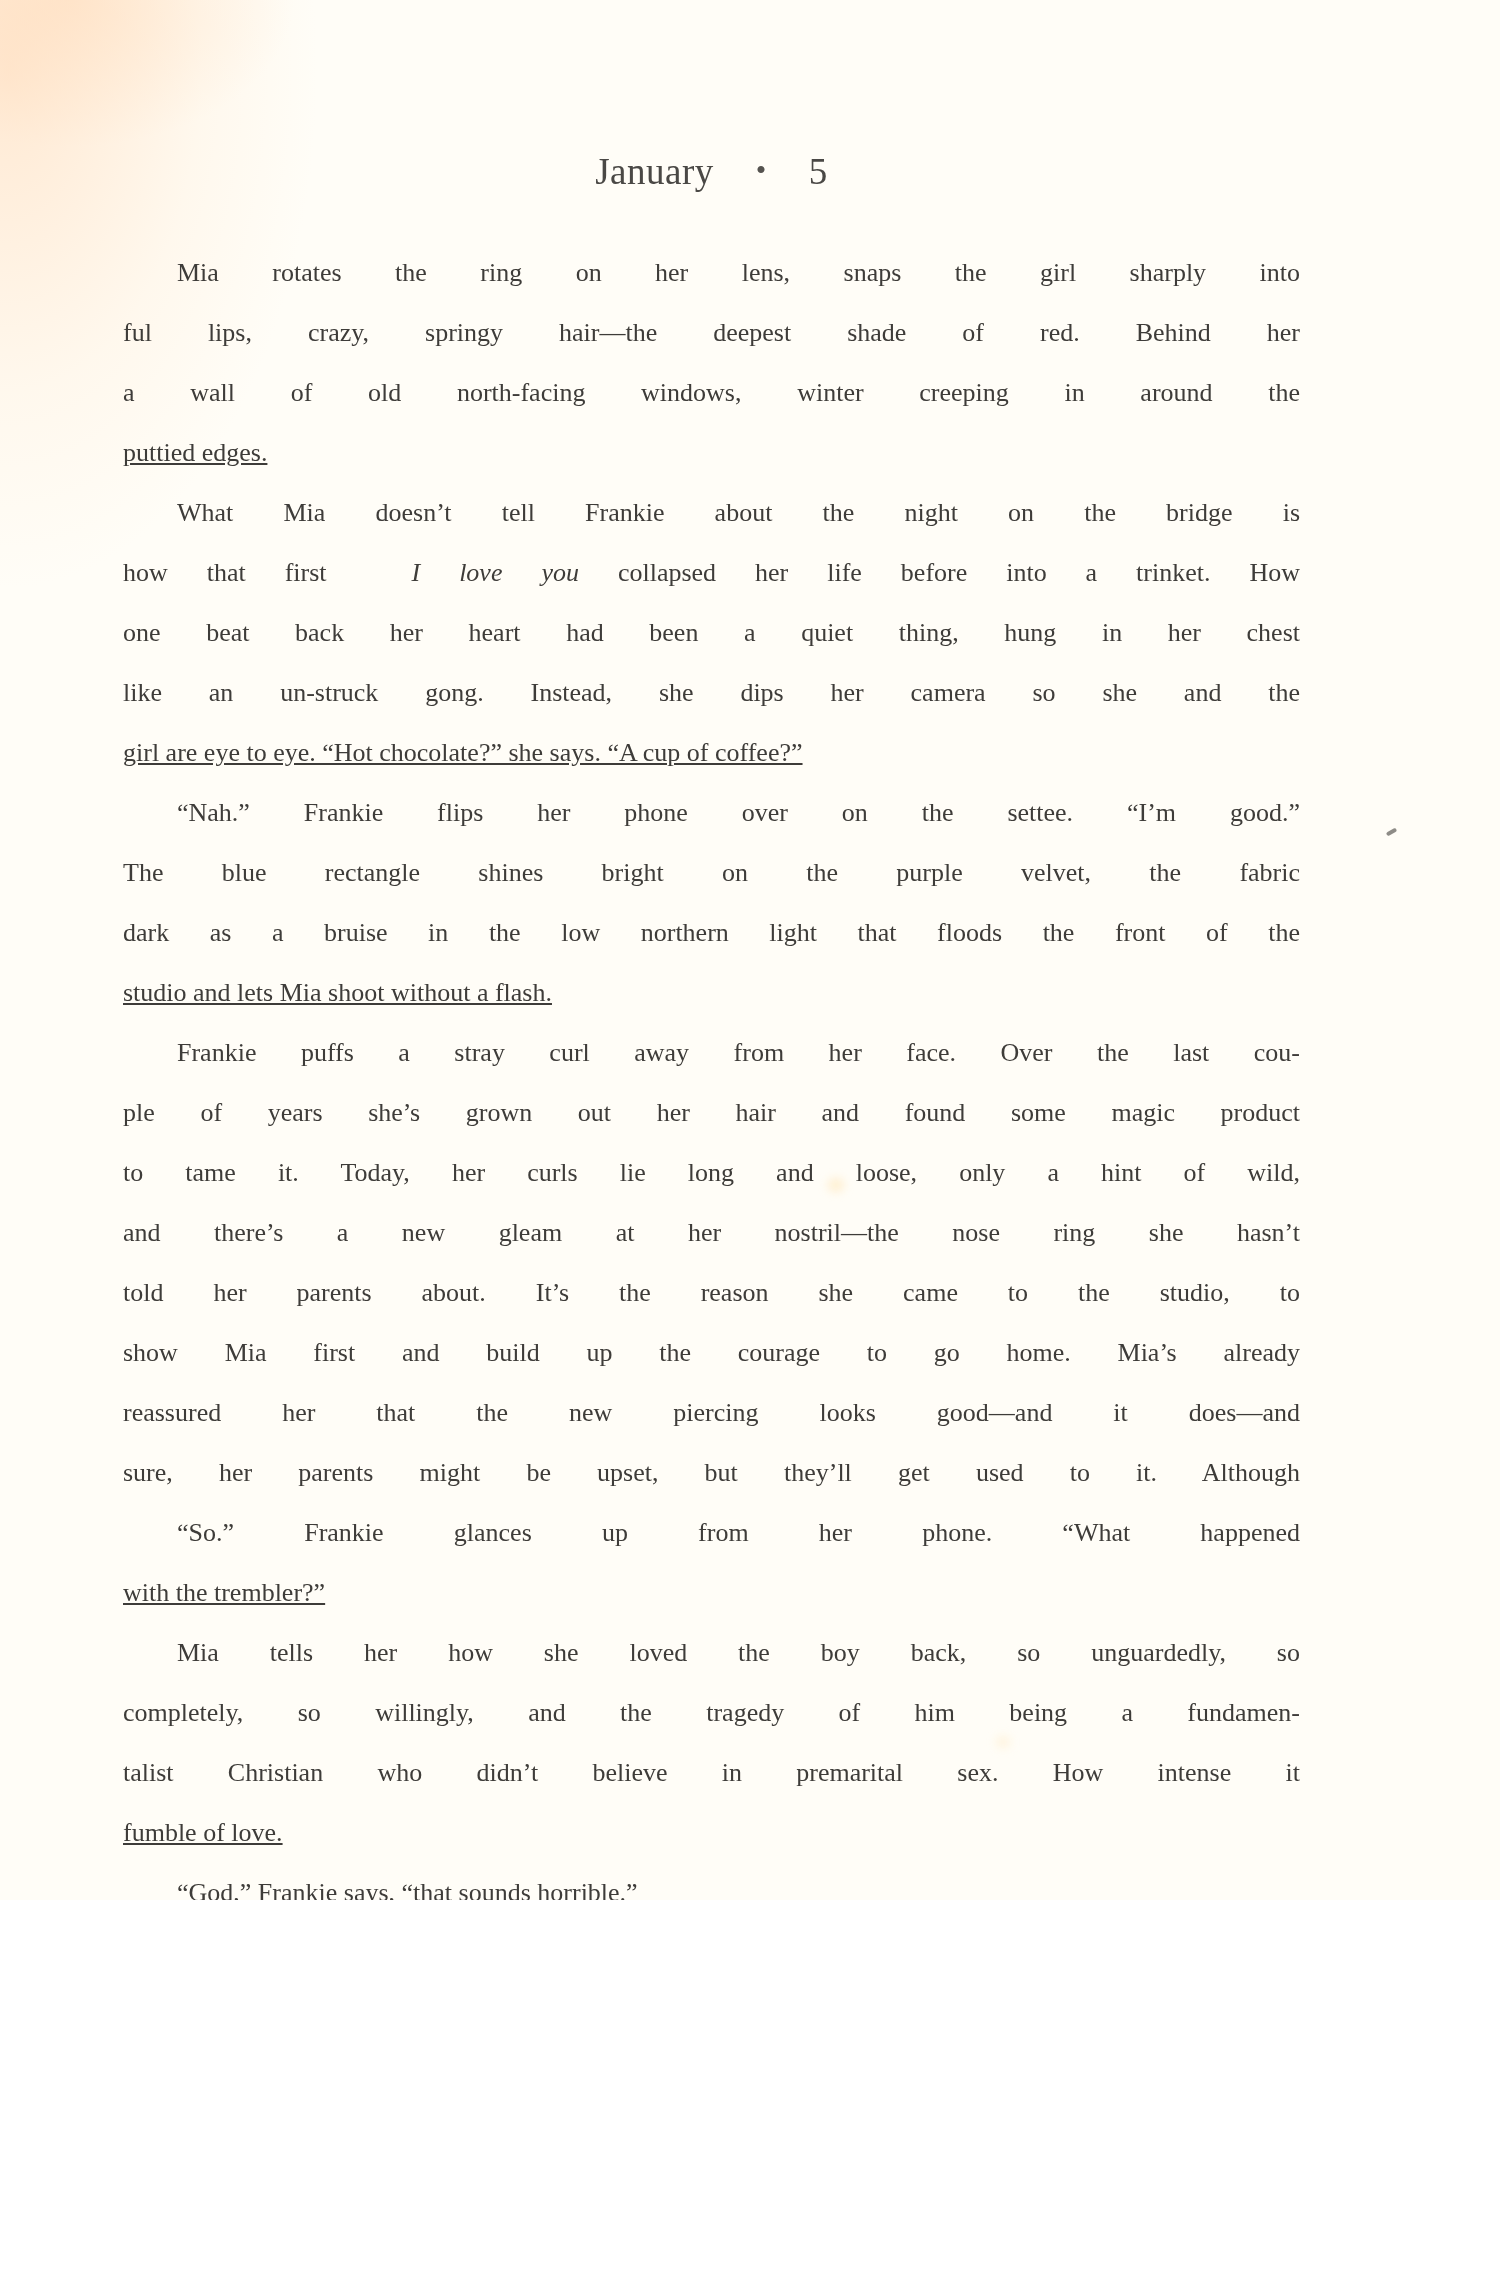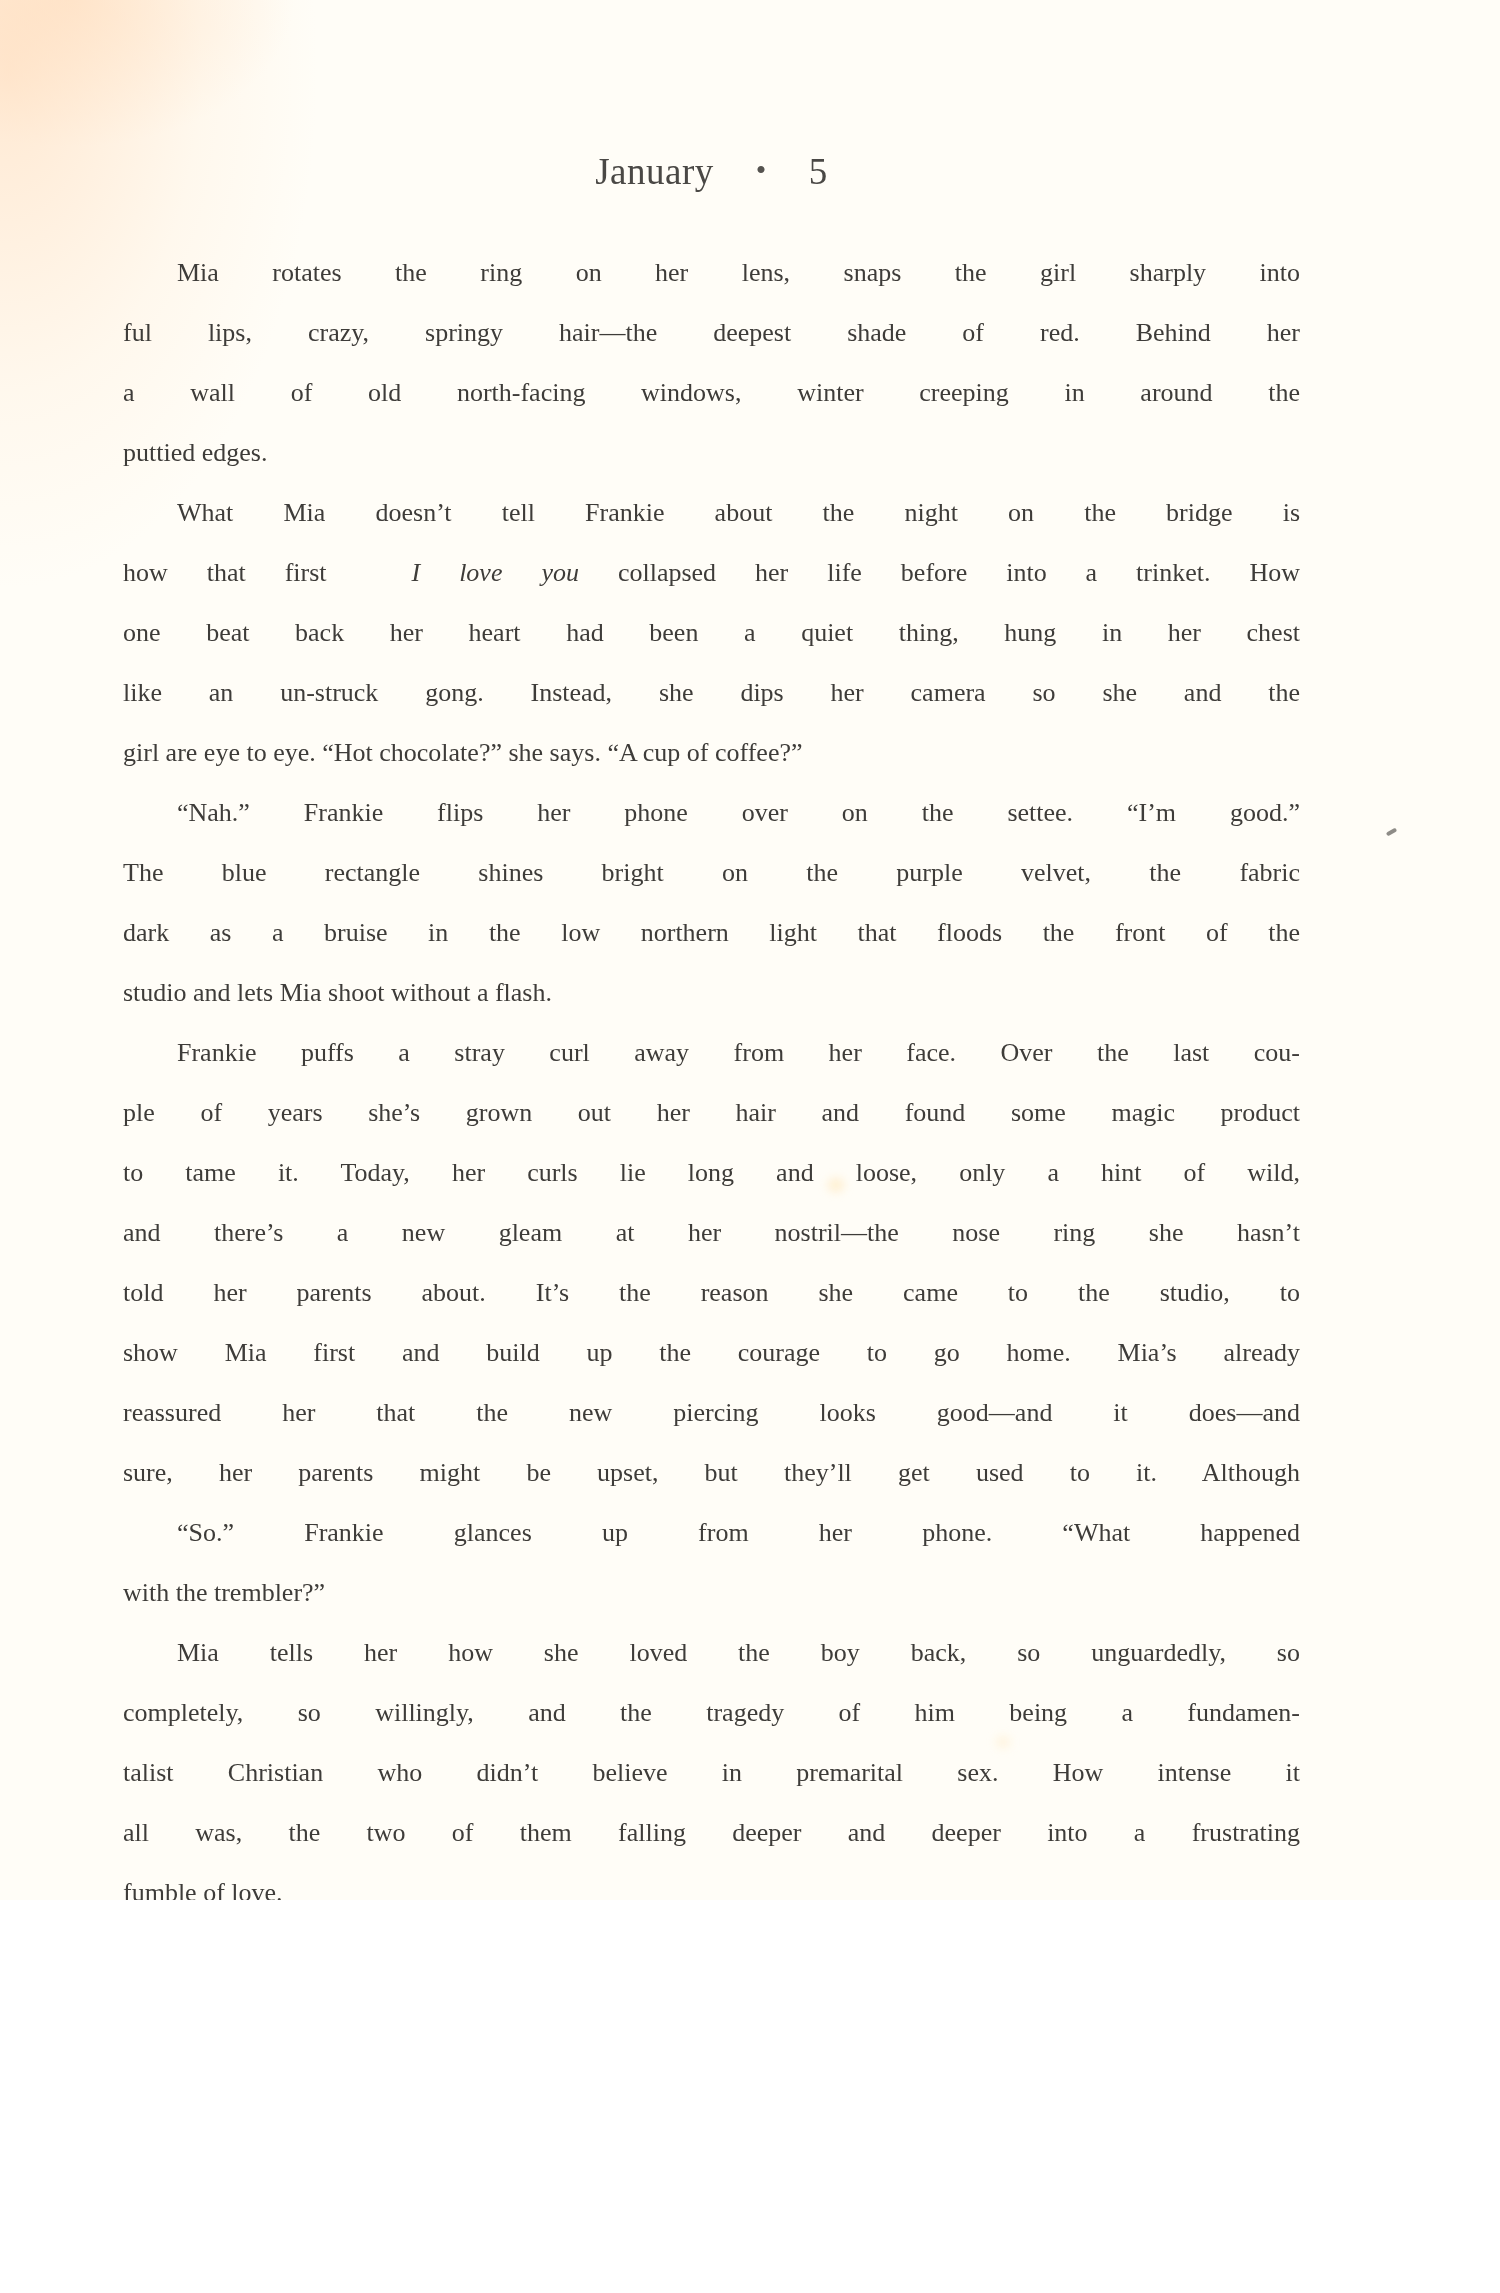--- a/index.html
+++ b/index.html
@@ -24,21 +24,21 @@
     position:relative; top:-4px; color:#55534f;
   }
   .page-body {
     position:absolute; left:123px; top:243px; width:1177px;
     font-size:26px; line-height:60px;
   }
   .line {
     height:60px; overflow:visible;
     text-align:justify; text-align-last:justify;
   }
-  .line.no-just { text-align-last:left; }
+  .line.no-just { text-align-last:left;text-decoration:underline; }
   .line.ind { text-indent:54px; }
   .it { font-style:italic;margin-left:46px; }
   .speck {
     position:absolute; border-radius:50%; pointer-events:none;
   }
   .speck.s1 { left:828px; top:1178px; width:16px; height:14px; background:rgba(255,228,175,0.55); filter:blur(5px); }
   .speck.s2 { left:996px; top:1736px; width:14px; height:12px; background:rgba(255,236,195,0.50); filter:blur(5px); }
   .ink-speck {
     position:absolute; left:1386px; top:830px;
     width:11px; height:4px; border-radius:3px;
@@ -89,21 +89,20 @@
         <div class="line"><span>sure, her parents might be upset, but they’ll get used to it. Although</span></div>
       </div>
       <div>
         <div class="line ind"><span>“So.” Frankie glances up from her phone. “What happened</span></div>
         <div class="line no-just"><span>with the trembler?”</span></div>
       </div>
       <div>
         <div class="line ind"><span>Mia tells her how she loved the boy back, so unguardedly, so</span></div>
         <div class="line"><span>completely, so willingly, and the tragedy of him being a fundamen-</span></div>
         <div class="line"><span>talist Christian who didn’t believe in premarital sex. How intense it</span></div>
-        <div class="line"><span>all was, the two of them falling deeper and deeper into a frustrating</span></div>
         <div class="line no-just"><span>fumble of love.</span></div>
       </div>
       <div>
         <div class="line ind no-just"><span>“God,” Frankie says, “that sounds horrible.”</span></div>
       </div>
     </div>
 
   <div class="ink-speck"></div>
 
 </div>

